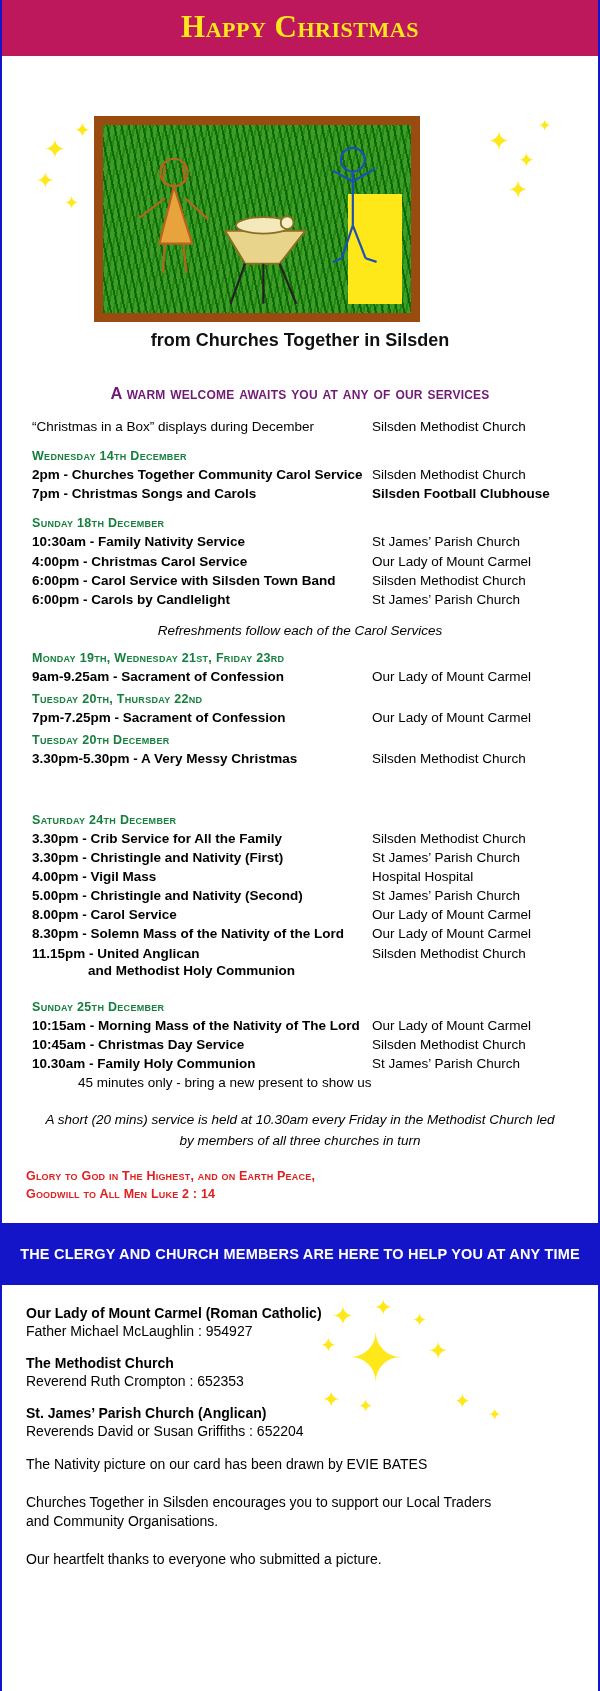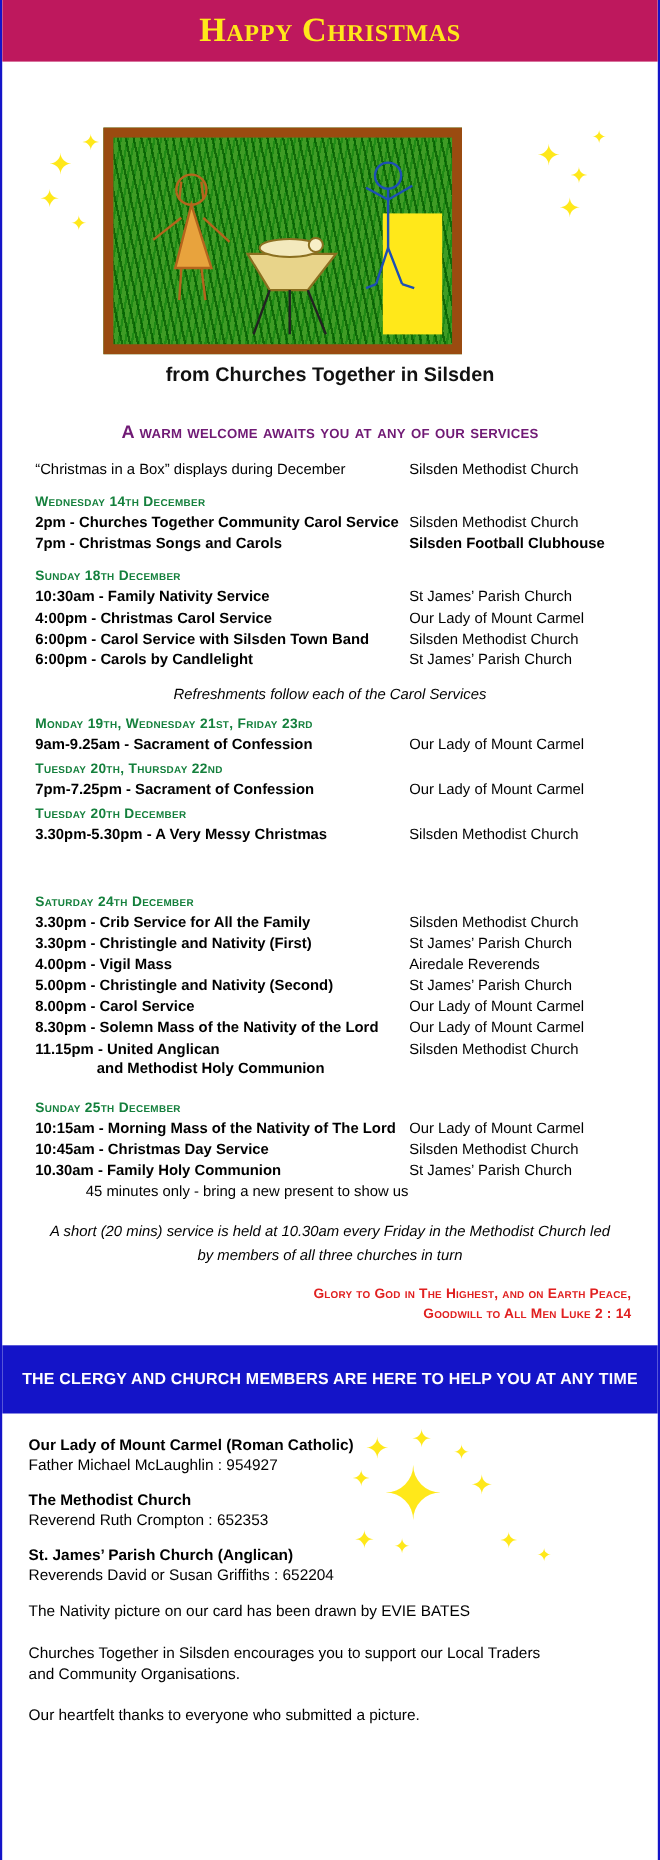--- a/index.html
+++ b/index.html
@@ -139,21 +139,21 @@
   }
 
   .friday-note {
     text-align: center;
     font-style: italic;
     font-size: 13.5px;
     line-height: 1.5;
     margin-top: 18px;
   }
   .glory {
-    text-align: right;
+    text-align: left;
     color: #e02020;
     font-weight: bold;
     font-size: 12.5px;
     line-height: 1.45;
     margin-top: 16px;
     font-variant: small-caps;
     letter-spacing: 0.2px;
   }
 
   
@@ -314,21 +314,21 @@
     <div class="row">
       <div class="left bold">3.30pm - Crib Service for All the Family</div>
       <div class="right">Silsden Methodist Church</div>
     </div>
     <div class="row">
       <div class="left bold">3.30pm - Christingle and Nativity (First)</div>
       <div class="right">St James’ Parish Church</div>
     </div>
     <div class="row">
       <div class="left bold">4.00pm - Vigil Mass</div>
-      <div class="right">Airedale Reverends</div>
+      <div class="right">Hospital Hospital</div>
     </div>
     <div class="row">
       <div class="left bold">5.00pm - Christingle and Nativity (Second)</div>
       <div class="right">St James’ Parish Church</div>
     </div>
     <div class="row">
       <div class="left bold">8.00pm - Carol Service</div>
       <div class="right">Our Lady of Mount Carmel</div>
     </div>
     <div class="row">

